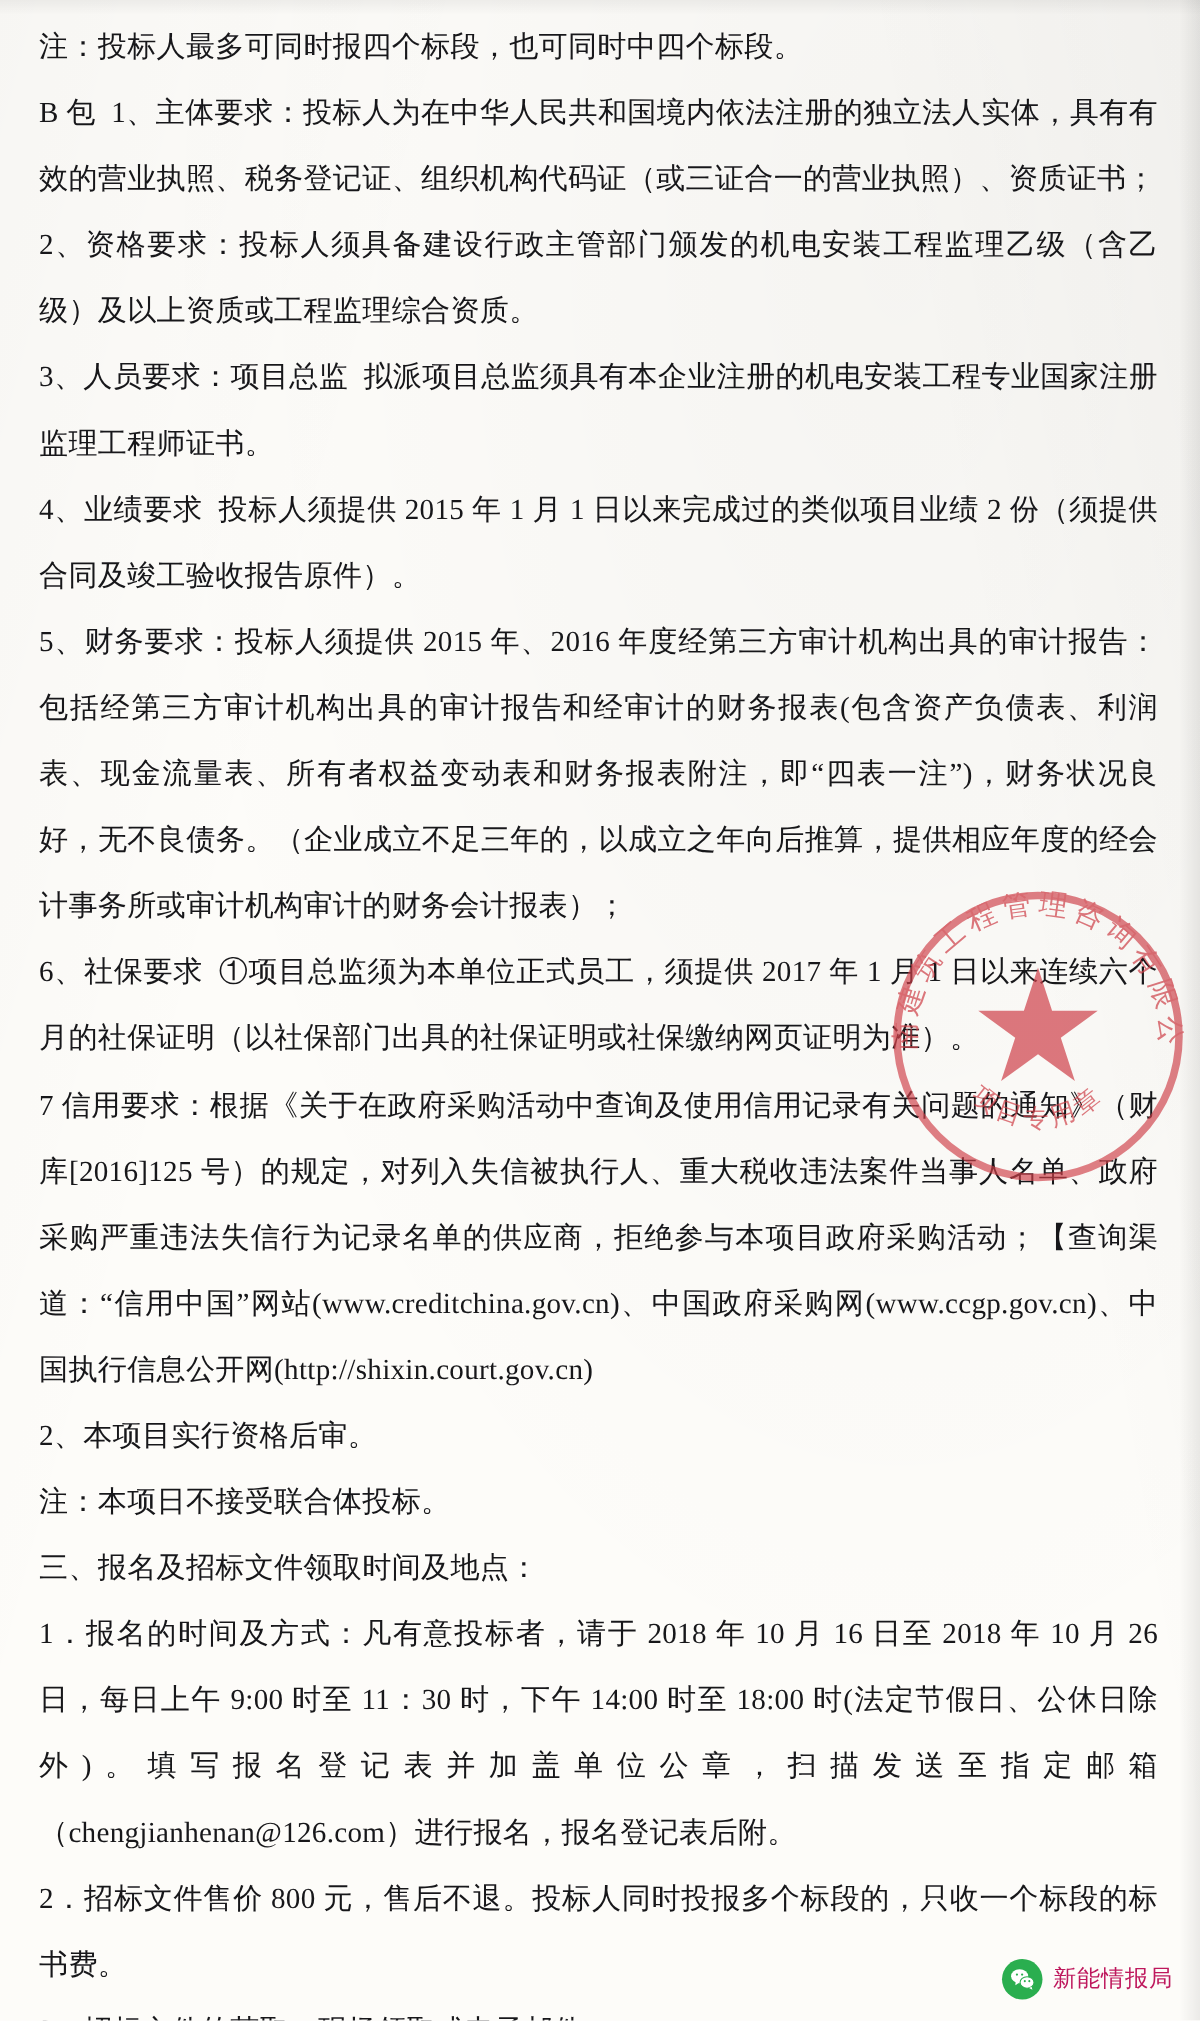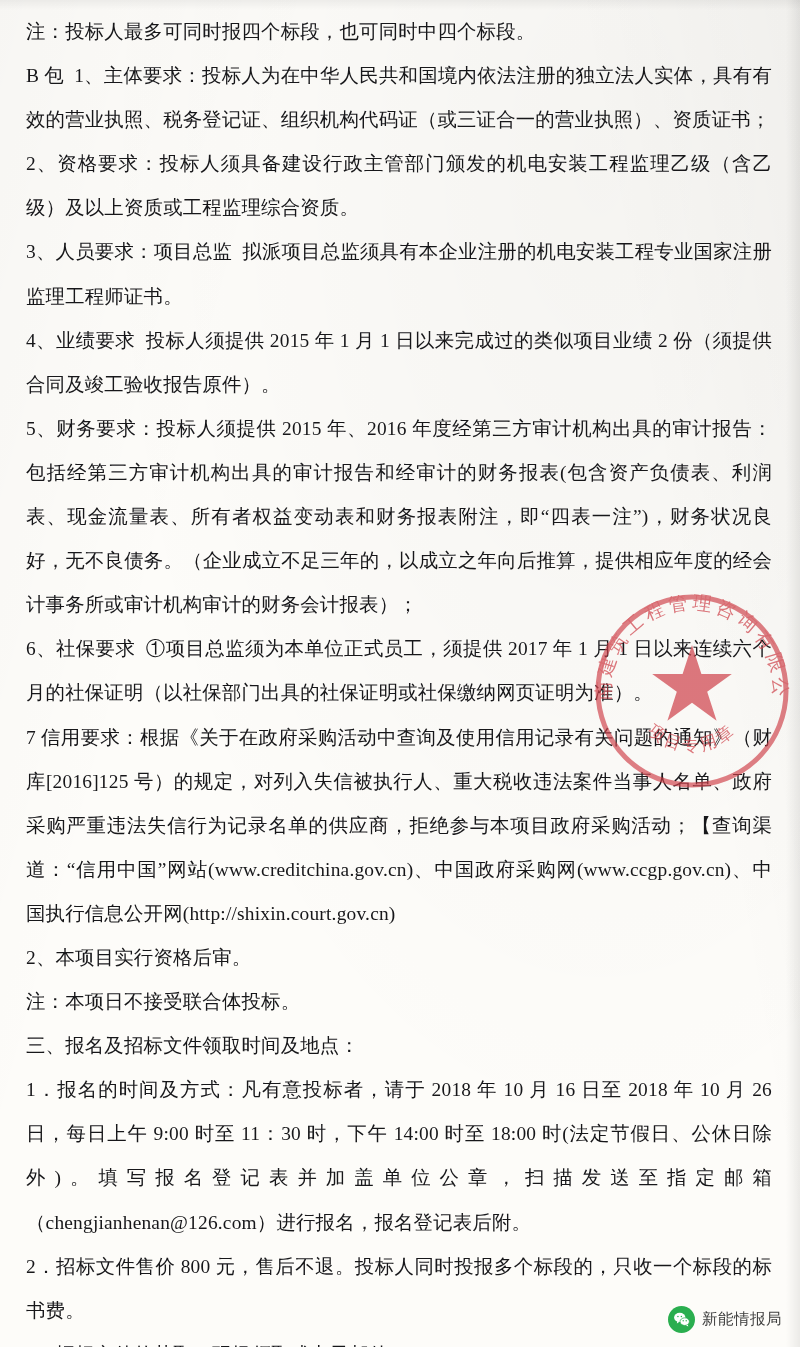--- a/index.html
+++ b/index.html
@@ -79,21 +79,21 @@
     border-radius: 50%;
     background: #2aae4f;
     display: flex;
     align-items: center;
     justify-content: center;
   }
   .wechat-icon svg { display:block; }
   .wechat-label {
     font-family: "Liberation Sans", sans-serif;
     font-size: 15.5px;
-    color: #404040;
+    color: #be185d;
     letter-spacing: 0.5px;
   }
   .edge-shadow-right {
     position: absolute;
     top: 0; right: 0; width: 14px; height: 1347px;
     background: linear-gradient(to left, rgba(0,0,0,0.07), rgba(0,0,0,0));
     z-index: 5;
     pointer-events: none;
   }
   .edge-shadow-top {

